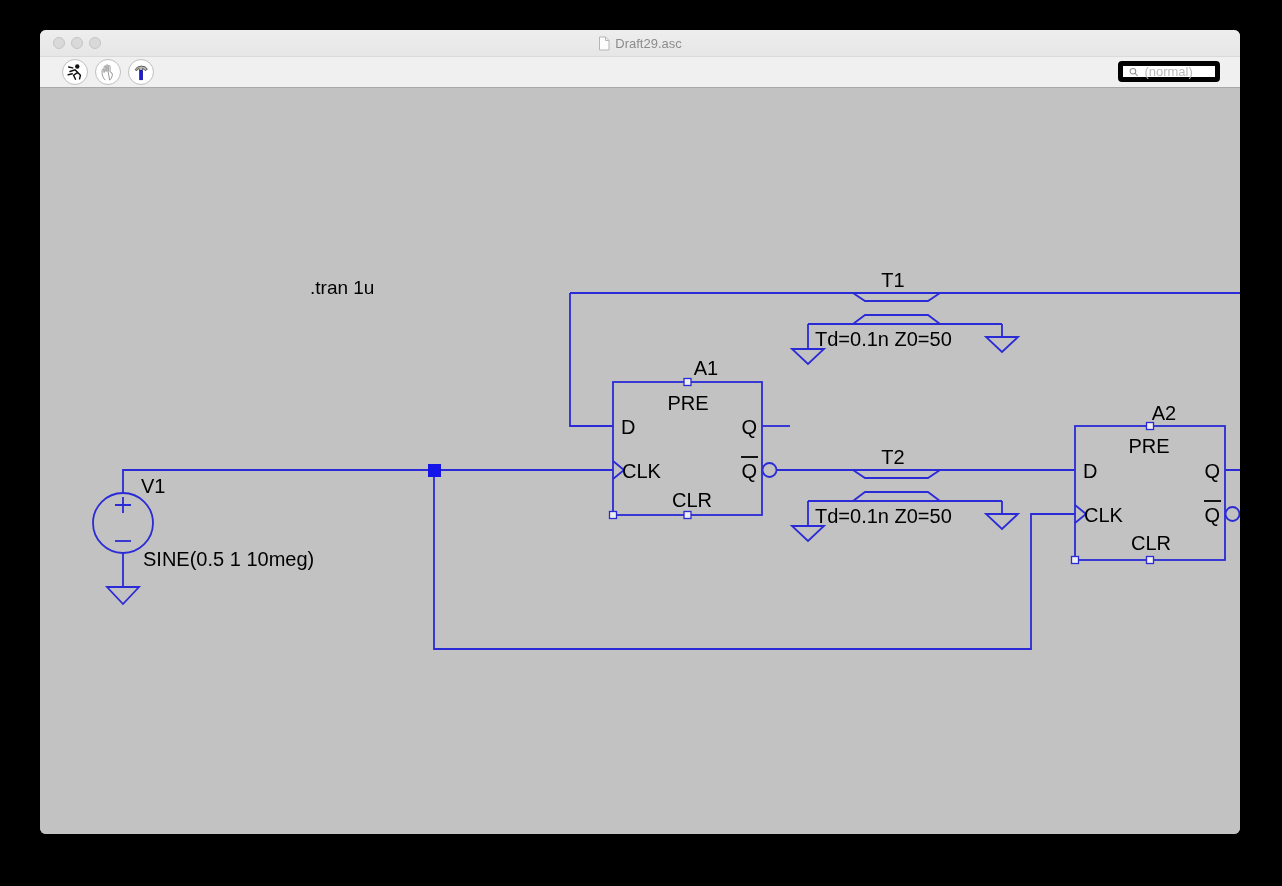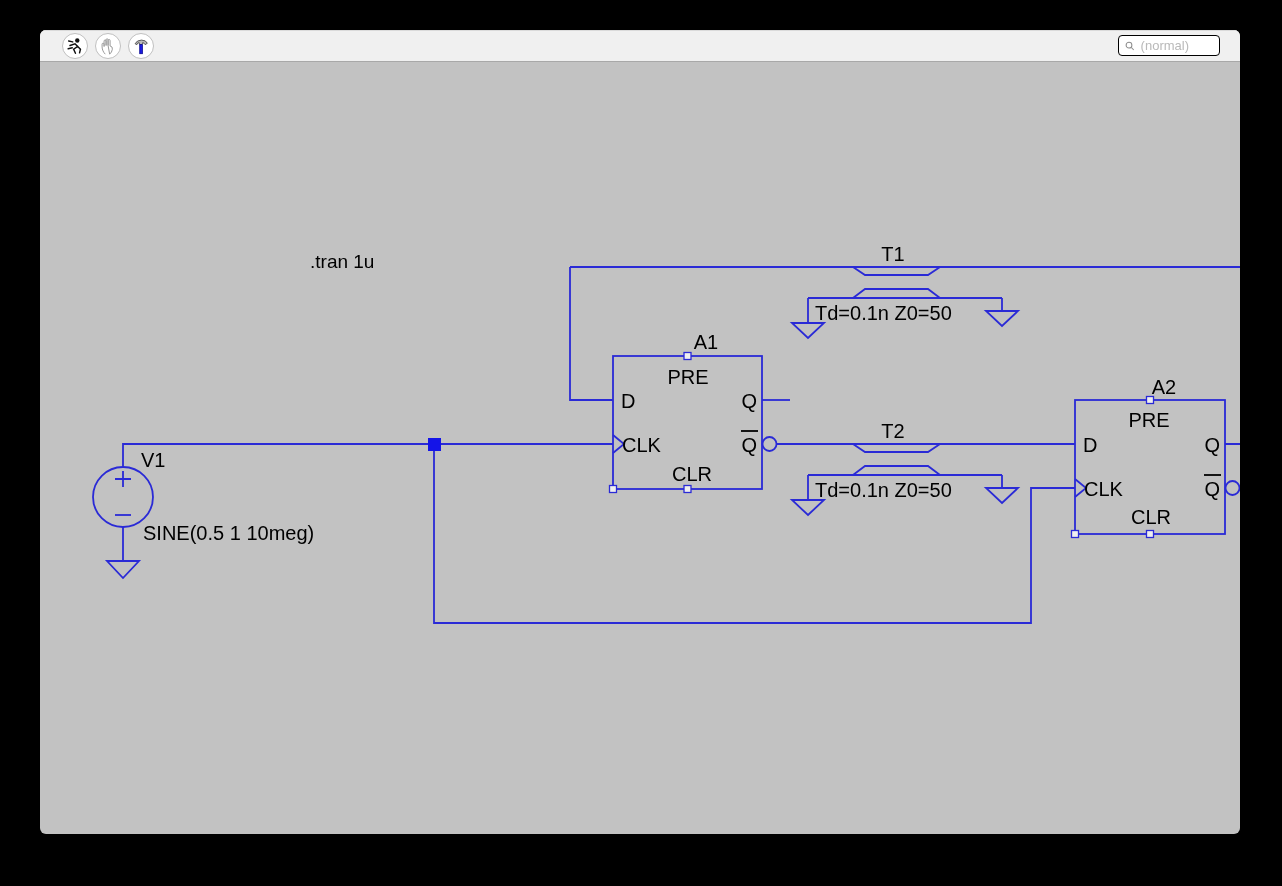--- a/index.html
+++ b/index.html
@@ -18,21 +18,21 @@
         border:1px solid #c5c5c5; box-sizing:border-box; }
   .title-wrap { display:flex; align-items:center; gap:5px; color:#8c8c8c; font-size:13px; }
 
   
   .toolbar { height:30px; background:#f0f0f0; border-top:1px solid #dadada;
              border-bottom:1px solid #a8a8a8; box-sizing:content-box;
              display:flex; align-items:center; padding-left:22px; gap:7px; position:relative; }
   .tool { width:26px; height:26px; border-radius:50%; background:#fff; border:1px solid #bfbfbf;
           display:flex; align-items:center; justify-content:center; padding:0; cursor:default; }
   .search { position:absolute; right:20px; top:4px; width:102px; height:21px; background:#fff;
-            border:1px solid #000000; border-radius:4px; display:flex; align-items:center;
+            border:5px solid #000000; border-radius:4px; display:flex; align-items:center;
             padding:0 6px; gap:4px; box-sizing:border-box; }
   .search input { border:none; outline:none; width:100%; font-size:13px; color:#444;
                   background:transparent; font-family:"Liberation Sans",sans-serif; }
   .search input::placeholder { color:#b9b9b9; }
 
   
   .canvas { position:relative; width:1200px; height:747px; background:#c2c2c2;padding-left:45px; }
   .canvas svg { display:block; }
   .wire { stroke:#2a2ad6; stroke-width:1.8; fill:none; }
   .sym  { stroke:#2a2ad6; stroke-width:1.8; fill:none; }
@@ -40,20 +40,34 @@
   .junction { fill:#1414e8; stroke:none; }
   .canvas text { fill:#000; font-family:"Liberation Sans",sans-serif; font-size:20px; }
   .canvas text.dir { font-size:19px; }
 </style>
 </head>
 <body>
 
 <div class="stage">
   <div class="window">
 
+    <div class="titlebar">
+      <div class="traffic">
+        <span class="tl"></span>
+        <span class="tl"></span>
+        <span class="tl"></span>
+      </div>
+      <div class="title-wrap">
+        <svg width="12" height="15" viewBox="0 0 12 15">
+          <path d="M1.5 1 h6 l3.5 3.5 V14 H1.5 Z" fill="#fdfdfd" stroke="#b5b5b5" stroke-width="1"></path>
+          <path d="M7.5 1 V4.5 H11" fill="none" stroke="#b5b5b5" stroke-width="1"></path>
+        </svg>
+        <span>Draft29.asc</span>
+      </div>
+    </div>
 
     <div class="toolbar">
       <button class="tool">
         <svg width="20" height="20" viewBox="0 0 22 22">
           <circle cx="13.5" cy="5" r="2.4" fill="#111"></circle>
           <path d="M5.5 10.5 L11 8.5 L14 11.5 L9.5 14.5 L11.5 19 M14 11.5 L17 14.5 L16 18.5 M4 5.5 L8.5 6.5 M3.5 14 L8 13" stroke="#111" stroke-width="1.6" fill="none" stroke-linecap="round"></path>
         </svg>
       </button>
       <button class="tool">
         <svg width="20" height="20" viewBox="0 0 22 22">

